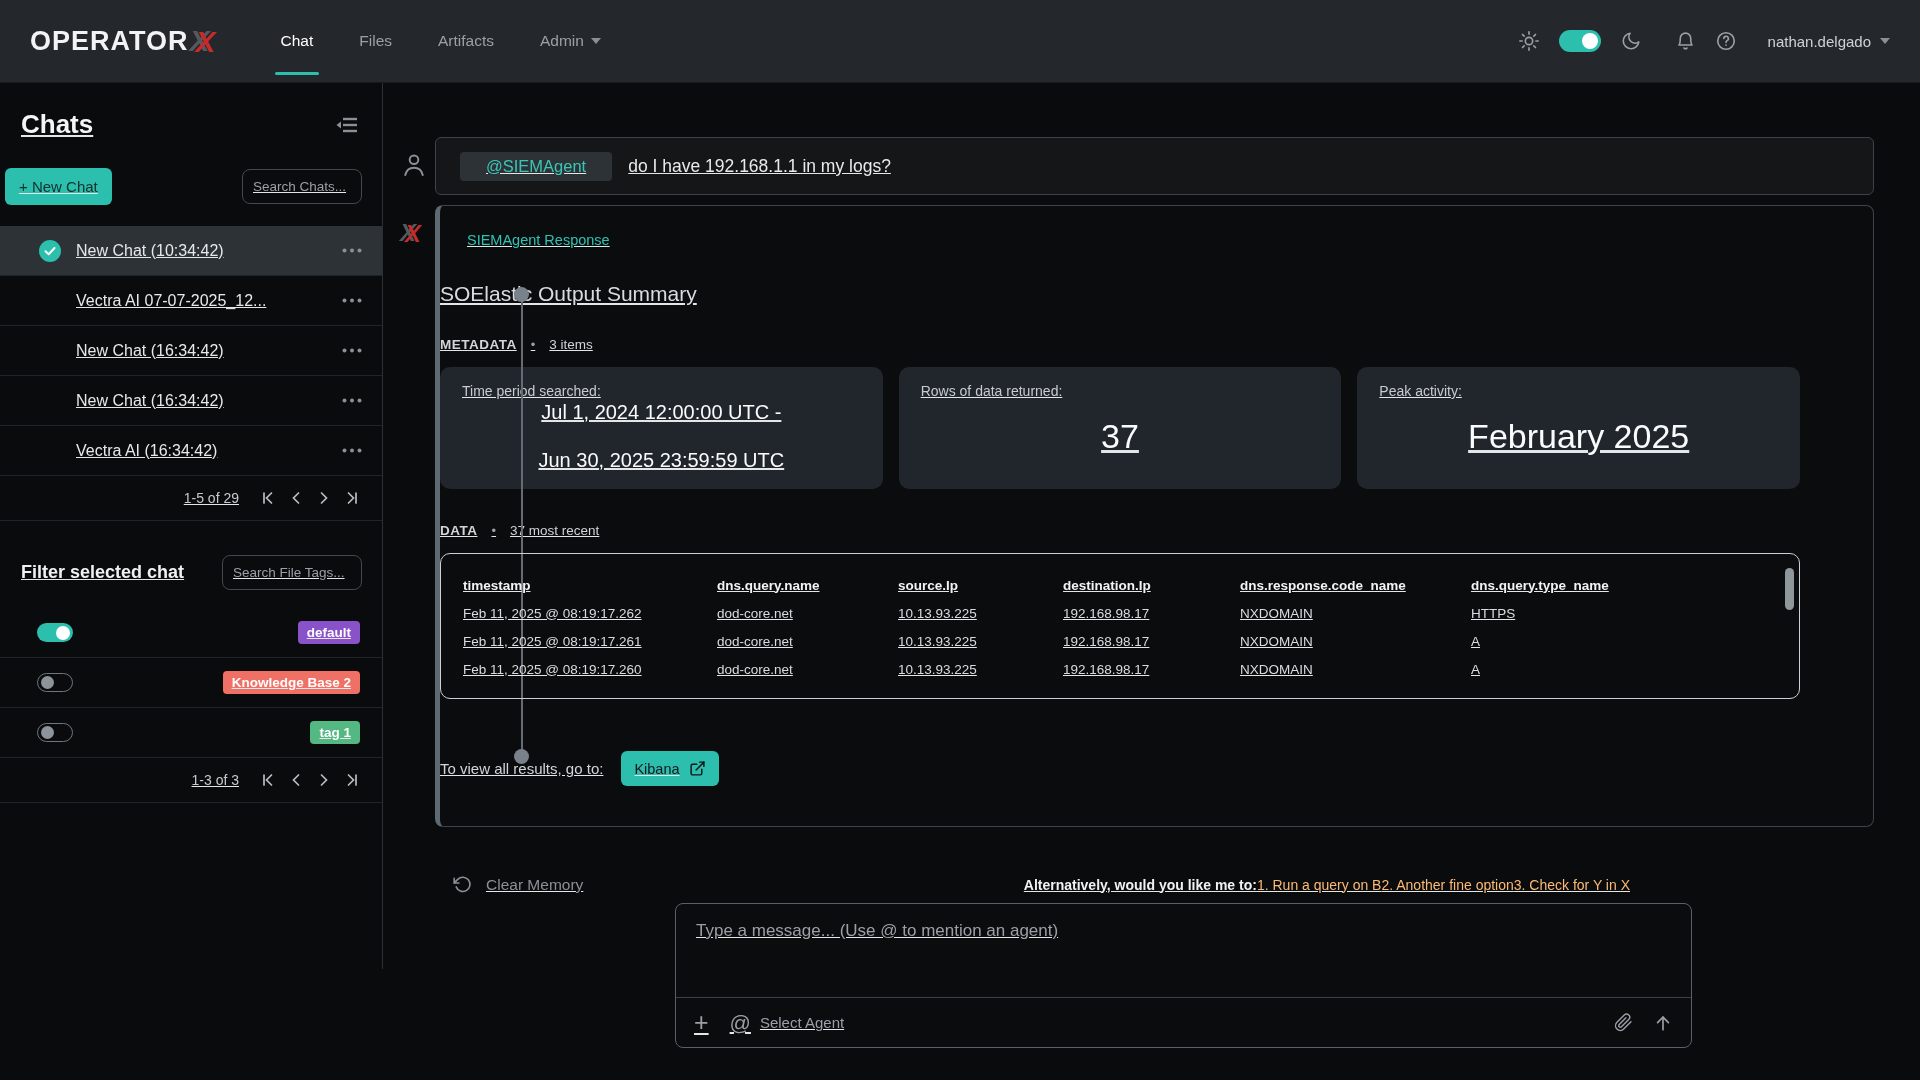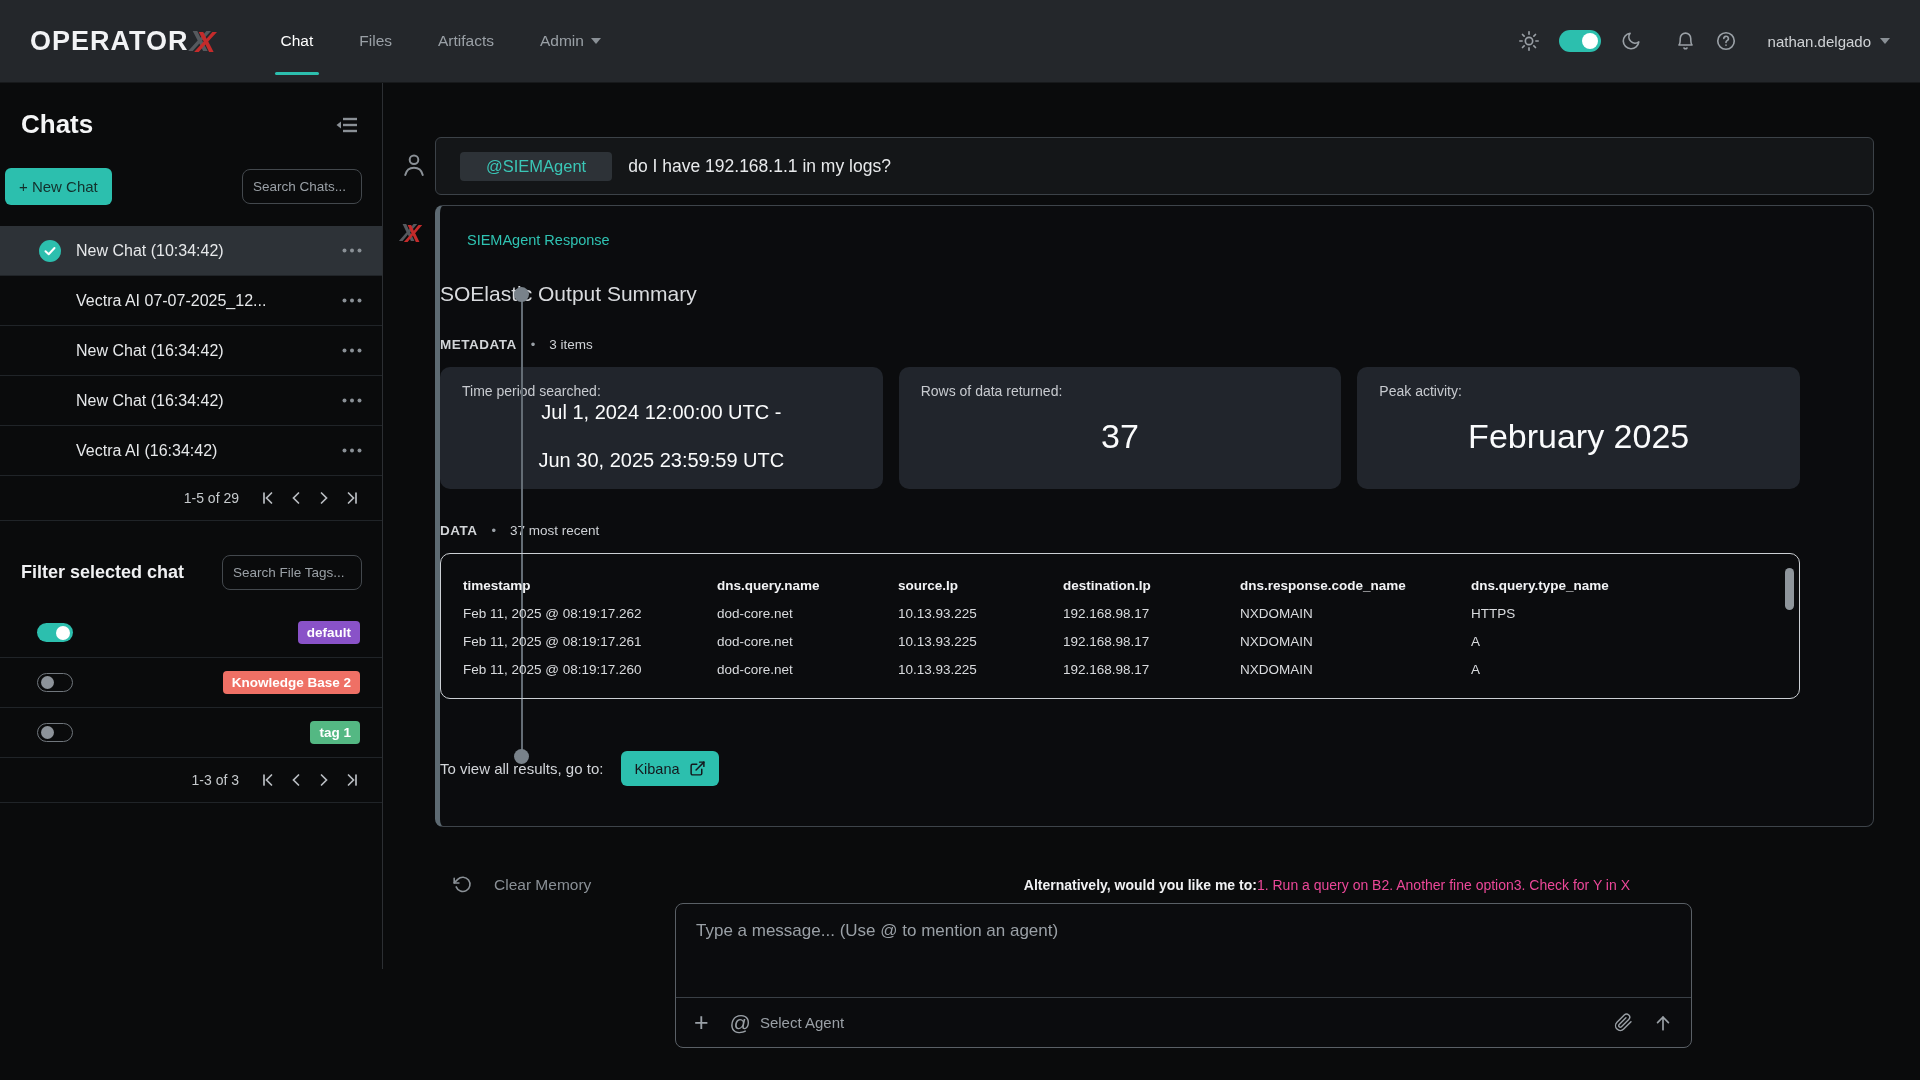--- a/index.html
+++ b/index.html
@@ -19,21 +19,21 @@
   .nav-item.active { color:#ffffff; }
   .nav-item.active::after { content:''; position:absolute; left:17px; right:17px; bottom:7px; height:3px; background:#2cbfae; border-radius:2px; }
   .top-right { margin-left:auto; display:flex; align-items:center; gap:19px; padding-right:30px; color:#8a9096; }
   .switch { width:42px; height:22px; border-radius:12px; background:#2cbfae; position:relative; cursor:pointer; }
   .switch .knob { position:absolute; top:3px; right:3px; width:16px; height:16px; border-radius:50%; background:#ffffff; }
   .icon-btn { display:flex; align-items:center; justify-content:center; cursor:pointer; }
   .gap-l { margin-left:14px; }
   .user-menu { display:flex; align-items:center; gap:9px; color:#cfd2d5; font-size:15px; margin-left:12px; cursor:pointer; }
 
   
-  .layout { display:flex; height:886px; }
+  .layout { display:flex; height:886px;text-decoration:underline; }
   .sidebar { width:383px; border-right:1px solid #2c2f33; display:flex; flex-direction:column; }
   .main { flex:1; display:flex; flex-direction:column; }
 
   
   .chats-header { display:flex; justify-content:space-between; align-items:center; padding:26px 22px 0 21px; }
   .chats-title { font-size:26px; font-weight:bold; color:#f4f5f6; }
   .chats-toolbar { display:flex; justify-content:space-between; align-items:center; padding:28px 20px 0 5px; }
   .new-chat-btn { background:#2cbfae; color:#13302c; border:none; border-radius:6px; padding:10px 14px; font-size:15px; font-family:inherit; cursor:pointer; }
   .side-search { width:120px; background:transparent; border:1px solid #43484d; border-radius:8px; color:#d4d7da; padding:9px 10px; font-size:13.5px; font-family:inherit; }
   .side-search::placeholder { color:#9aa0a6; }
@@ -93,24 +93,24 @@
   .table { position:relative; margin-top:15px; border:1px solid #ccd0d4; border-radius:10px; padding:17px 26px 15px 22px; }
   .trow { display:grid; grid-template-columns:254px 181px 165px 177px 231px 1fr; align-items:center; height:28px; font-size:13.5px; color:#d9dbde; }
   .trow.thead { color:#f2f3f5; font-weight:bold; }
   .scroll-thumb { position:absolute; top:14px; right:5px; width:9px; height:42px; border-radius:5px; background:#8f969c; }
   .kibana-row { display:flex; align-items:center; gap:18px; margin-top:52px; }
   .kibana-text { font-size:15px; color:#d2d5d9; }
   .kibana-btn { display:flex; align-items:center; gap:9px; background:#2cbfae; color:#14181d; border:none; border-radius:6px; padding:9px 13px; font-size:14.5px; font-family:inherit; cursor:pointer; }
 
   
   .actions-row { display:flex; align-items:center; margin:48px 46px 0 17px; }
-  .clear-memory { display:flex; align-items:center; gap:22px; margin-left:53px; color:#8a9096; font-size:15.5px; cursor:pointer; }
+  .clear-memory { display:flex; align-items:center; gap:14px; margin-left:53px; color:#8a9096; font-size:15.5px; cursor:pointer; }
   .alternatives { margin-left:auto; margin-right:244px; display:flex; align-items:center; }
   .alt-label { font-size:14px; font-weight:bold; color:#f0f1f3; }
-  .alt-item { font-size:14px; color:#ec4899; cursor:pointer; }
+  .alt-item { font-size:14px; color:#fdba74; cursor:pointer; }
   .composer { width:1017px; margin-left:292px; margin-top:9px; }
   .composer-box { border:1px solid #5a6066; border-radius:8px; background:#0b0c0e; }
   .composer-input { display:block; width:100%; height:93px; background:transparent; border:none; outline:none; resize:none; padding:17px 20px; font-size:17px; color:#e4e6e8; font-family:inherit; }
   .composer-input::placeholder { color:#9aa0a6; }
   .composer-toolbar { border-top:1px solid #3a4046; height:50px; display:flex; align-items:center; padding:0 18px; color:#9aa0a6; }
   .plus-glyph { font-size:25px; font-weight:300; color:#9aa0a6; cursor:pointer; line-height:1; }
   .at-group { display:flex; align-items:center; gap:9px; margin-left:21px; cursor:pointer; }
   .at-glyph { font-size:21px; line-height:1; }
   .select-agent { font-size:15px; }
   .tb-right { margin-left:auto; display:flex; align-items:center; gap:20px; }

